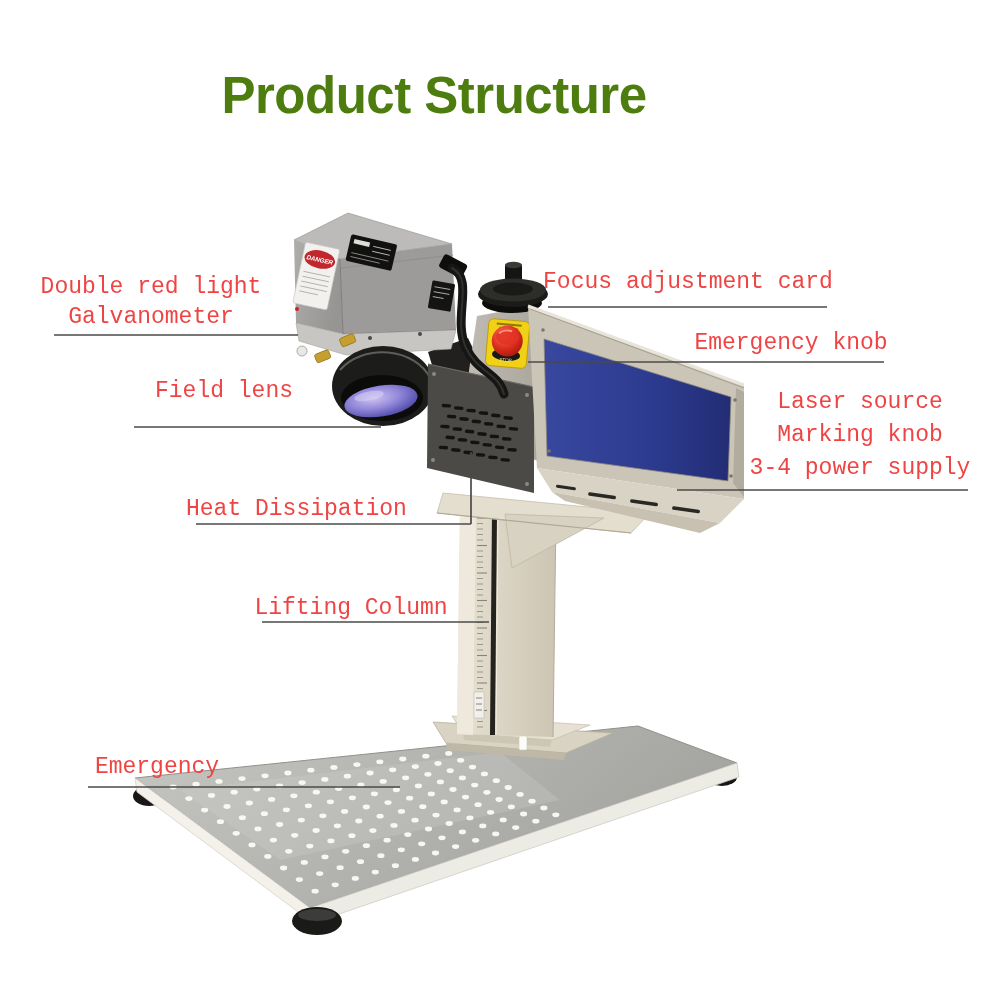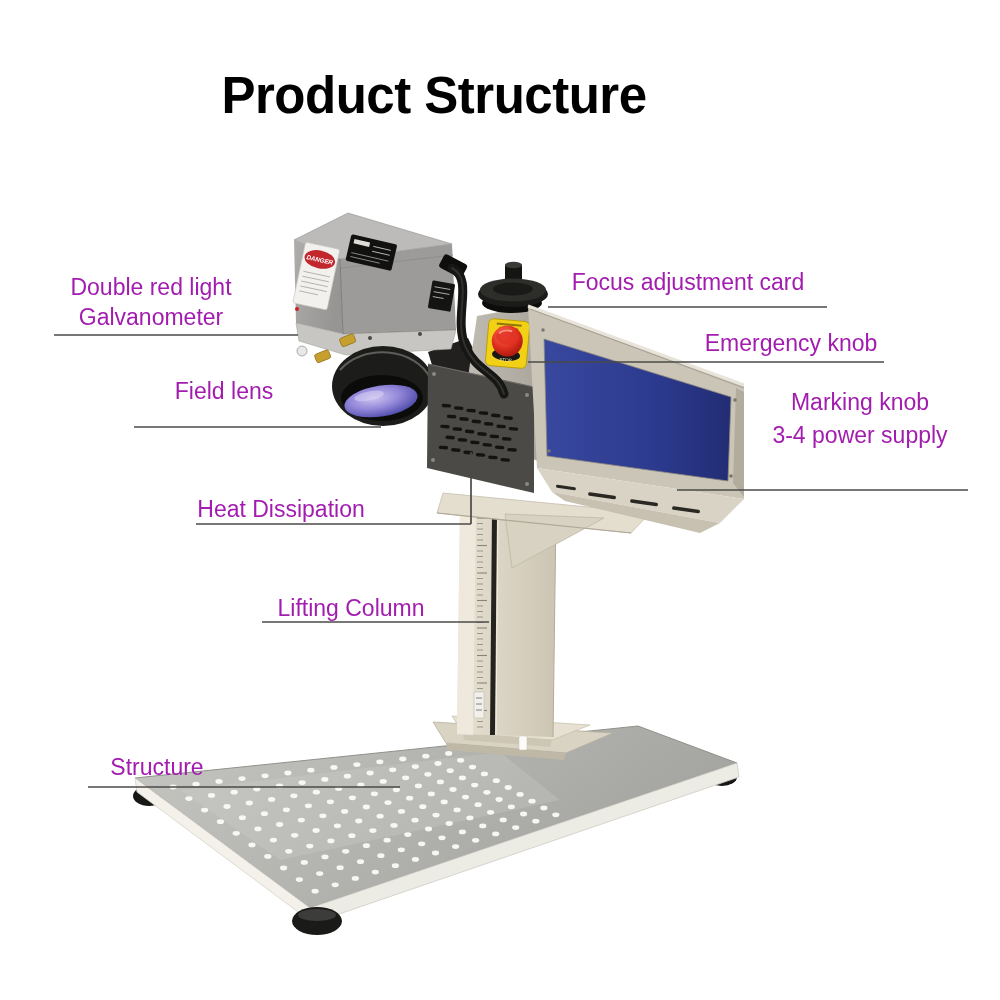--- a/index.html
+++ b/index.html
@@ -1,22 +1,22 @@
 <!DOCTYPE html>
 <html><head>
 <meta charset="utf-8">
 <style>
   html,body{margin:0;padding:0;background:#ffffff;}
   .stage{position:relative;width:1000px;height:1000px;background:#ffffff;overflow:hidden;
          font-family:"Liberation Sans","DejaVu Sans",sans-serif;}
   .page-title{position:absolute;left:0;top:66px;width:868px;text-align:center;
-              font-size:51px;font-weight:700;color:#000000;letter-spacing:-0.5px;}
+              font-size:51px;font-weight:700;color:#4d7c0f;letter-spacing:-0.5px;}
   .machine-svg{position:absolute;left:0;top:0;}
-  .callout-label{position:absolute;color:#a21caf;font-size:23px;line-height:30px;
-                 text-align:center;white-space:nowrap;}
+  .callout-label{position:absolute;color:#ef4444;font-size:23px;line-height:30px;
+                 text-align:center;white-space:nowrap;font-family:Liberation Mono, monospace;}
   .callout-label span{display:block;}
   .lbl-laser span{line-height:33px;}
 </style>
 </head>
 <body>
 
 <div class="stage">
 
   <div class="page-title">Product Structure</div>
 
@@ -436,33 +436,34 @@
 
   <div class="callout-label" style="left:542px;top:267px;width:292px;">
     <span>Focus adjustment card</span>
   </div>
 
   <div class="callout-label" style="left:688px;top:328px;width:206px;">
     <span>Emergency knob</span>
   </div>
 
   <div class="callout-label lbl-laser" style="left:742px;top:386px;width:236px;">
+    <span>Laser source</span>
     <span>Marking knob</span>
     <span>3-4 power supply</span>
   </div>
 
   <div class="callout-label" style="left:138px;top:376px;width:172px;">
     <span>Field lens</span>
   </div>
 
   <div class="callout-label" style="left:252px;top:593px;width:198px;">
     <span>Lifting Column</span>
   </div>
 
   <div class="callout-label" style="left:186px;top:494px;width:190px;">
     <span>Heat Dissipation</span>
   </div>
 
   <div class="callout-label" style="left:78px;top:752px;width:158px;">
-    <span>Structure</span>
+    <span>Emergency</span>
   </div>
 
 </div>
 
 </body></html>

